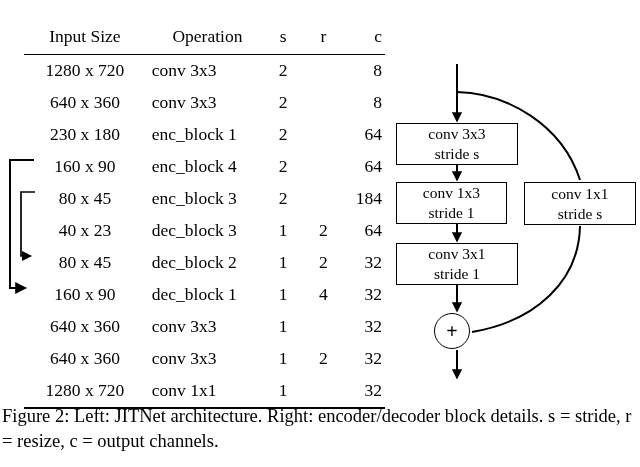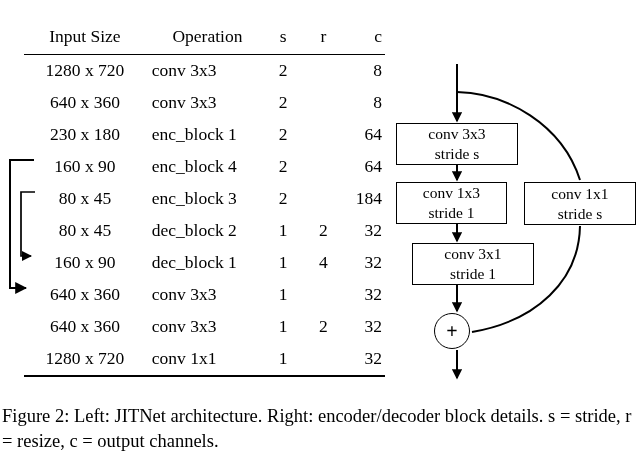--- a/index.html
+++ b/index.html
@@ -87,21 +87,21 @@
     align-items: center;
     justify-content: center;
     font-size: 15.5px;
     line-height: 1.26;
     text-align: center;
   }
   .dbox .l1, .dbox .l2 { display: block; white-space: nowrap; }
 
   #box-conv3x3 { left: 10px;  top: 107px; width: 122px; height: 42px; }
   #box-conv1x3 { left: 10px;  top: 166px; width: 111px; height: 42px; }
-  #box-conv3x1 { left: 26px;  top: 227px; width: 122px; height: 42px; }
+  #box-conv3x1 { left: 10px;  top: 227px; width: 122px; height: 42px; }
   #box-conv1x1 { left: 138px; top: 166px; width: 112px; height: 43px; }
 
   #plus-node {
     position: absolute;
     left: 48px;
     top: 297px;
     width: 36px;
     height: 36px;
     border: 1.8px solid #000;
     border-radius: 50%;
@@ -179,20 +179,27 @@
         <td class="col-c">64</td>
       </tr>
       <tr>
         <td class="col-size">80 x 45</td>
         <td class="col-op">enc_block 3</td>
         <td class="col-s">2</td>
         <td class="col-r"></td>
         <td class="col-c">184</td>
       </tr>
       <tr>
+        <td class="col-size">40 x 23</td>
+        <td class="col-op">dec_block 3</td>
+        <td class="col-s">1</td>
+        <td class="col-r">2</td>
+        <td class="col-c">64</td>
+      </tr>
+      <tr>
         <td class="col-size">80 x 45</td>
         <td class="col-op">dec_block 2</td>
         <td class="col-s">1</td>
         <td class="col-r">2</td>
         <td class="col-c">32</td>
       </tr>
       <tr>
         <td class="col-size">160 x 90</td>
         <td class="col-op">dec_block 1</td>
         <td class="col-s">1</td>

